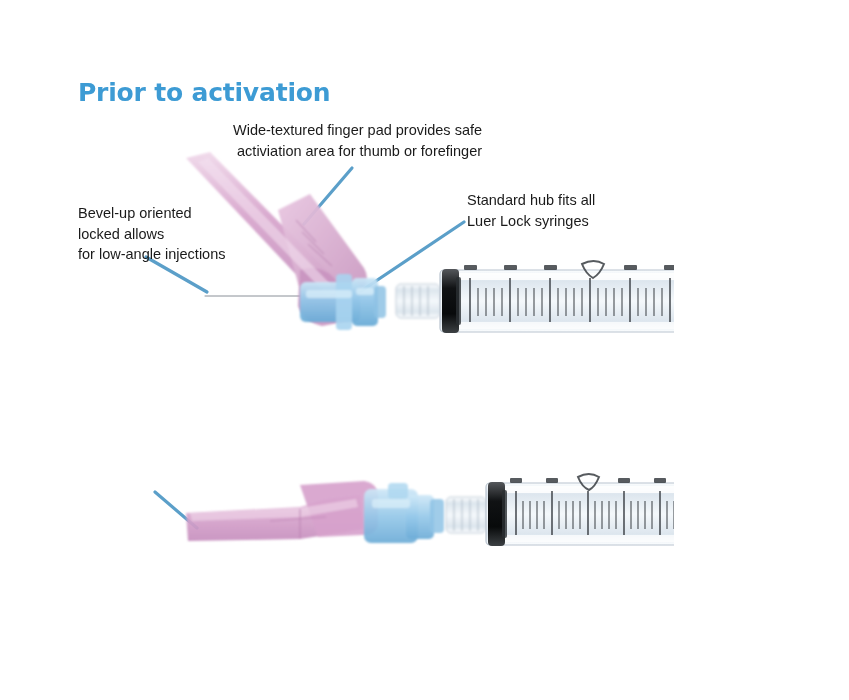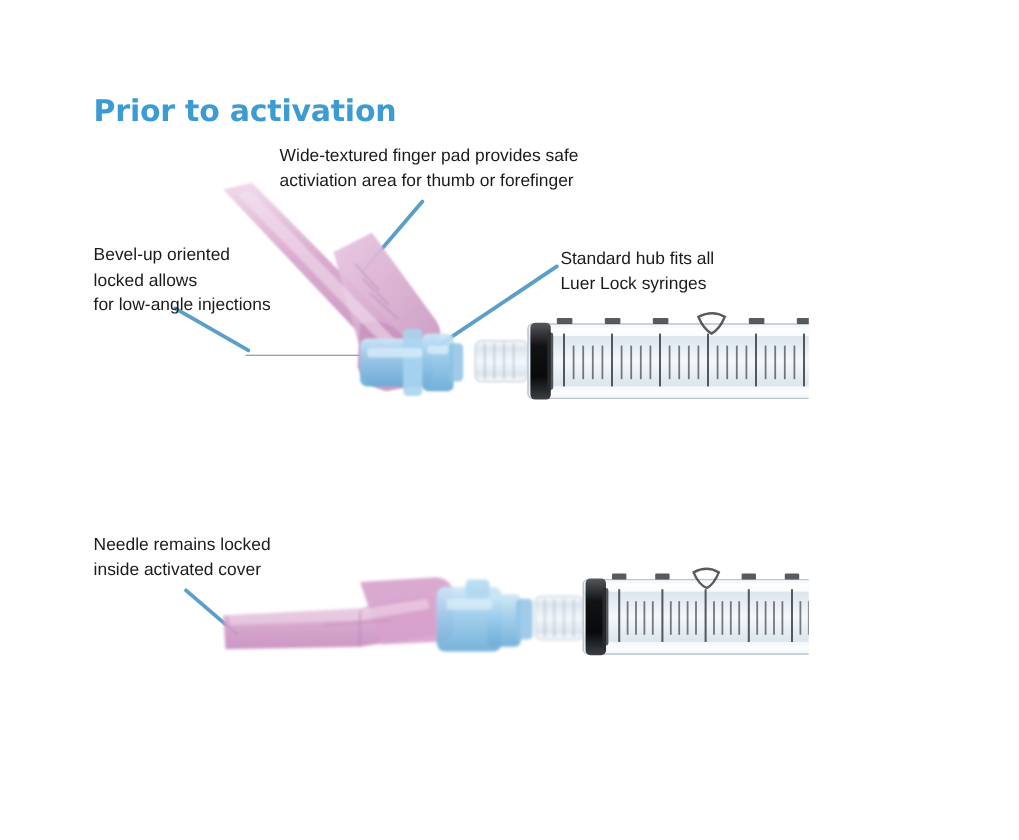--- a/index.html
+++ b/index.html
@@ -35,23 +35,23 @@
 
   
   .callout {
     position: absolute;
     font-family: "Liberation Sans", sans-serif;
     font-size: 14.5px;
     line-height: 1.42;
     color: #1a1a1a;
     white-space: pre-line;
   }
-  #callout-fingerpad   { left: 233px; top: 120px; }
+  #callout-fingerpad   { left: 233px; top: 120px; text-align: right; }
   #callout-bevel       { left: 78px;  top: 203px; }
-  #callout-hub         { left: 467px; top: 190px; margin-top: 16px; }
+  #callout-hub         { left: 467px; top: 190px; }
   #callout-locked      { left: 78px;  top: 444px; }
 
   
   #leaders {
     position: absolute;
     left: 0; top: 0;
     width: 849px; height: 700px;
     pointer-events: none;
   }
 
@@ -81,22 +81,20 @@
   <div class="callout" id="callout-fingerpad">Wide-textured finger pad provides safe
 activiation area for thumb or forefinger</div>
 
   <div class="callout" id="callout-bevel">Bevel-up oriented
 locked allows
 for low-angle injections</div>
 
   <div class="callout" id="callout-hub">Standard hub fits all
 Luer Lock syringes</div>
 
-  <div class="callout" id="callout-locked">Needle remains locked
-inside activated cover</div>
 
   <svg class="device" id="device-prior" viewBox="0 0 640 215" xmlns="http://www.w3.org/2000/svg">
     <defs>
       <linearGradient id="pinkGrad" x1="0" y1="0" x2="0" y2="1">
         <stop offset="0%" stop-color="#f0d8ea"></stop>
         <stop offset="42%" stop-color="#d7a4cc"></stop>
         <stop offset="100%" stop-color="#c58fbd"></stop>
       </linearGradient>
       <linearGradient id="pinkGrad2" x1="0" y1="0" x2="1" y2="1">
         <stop offset="0%" stop-color="#e8c6e0"></stop>

